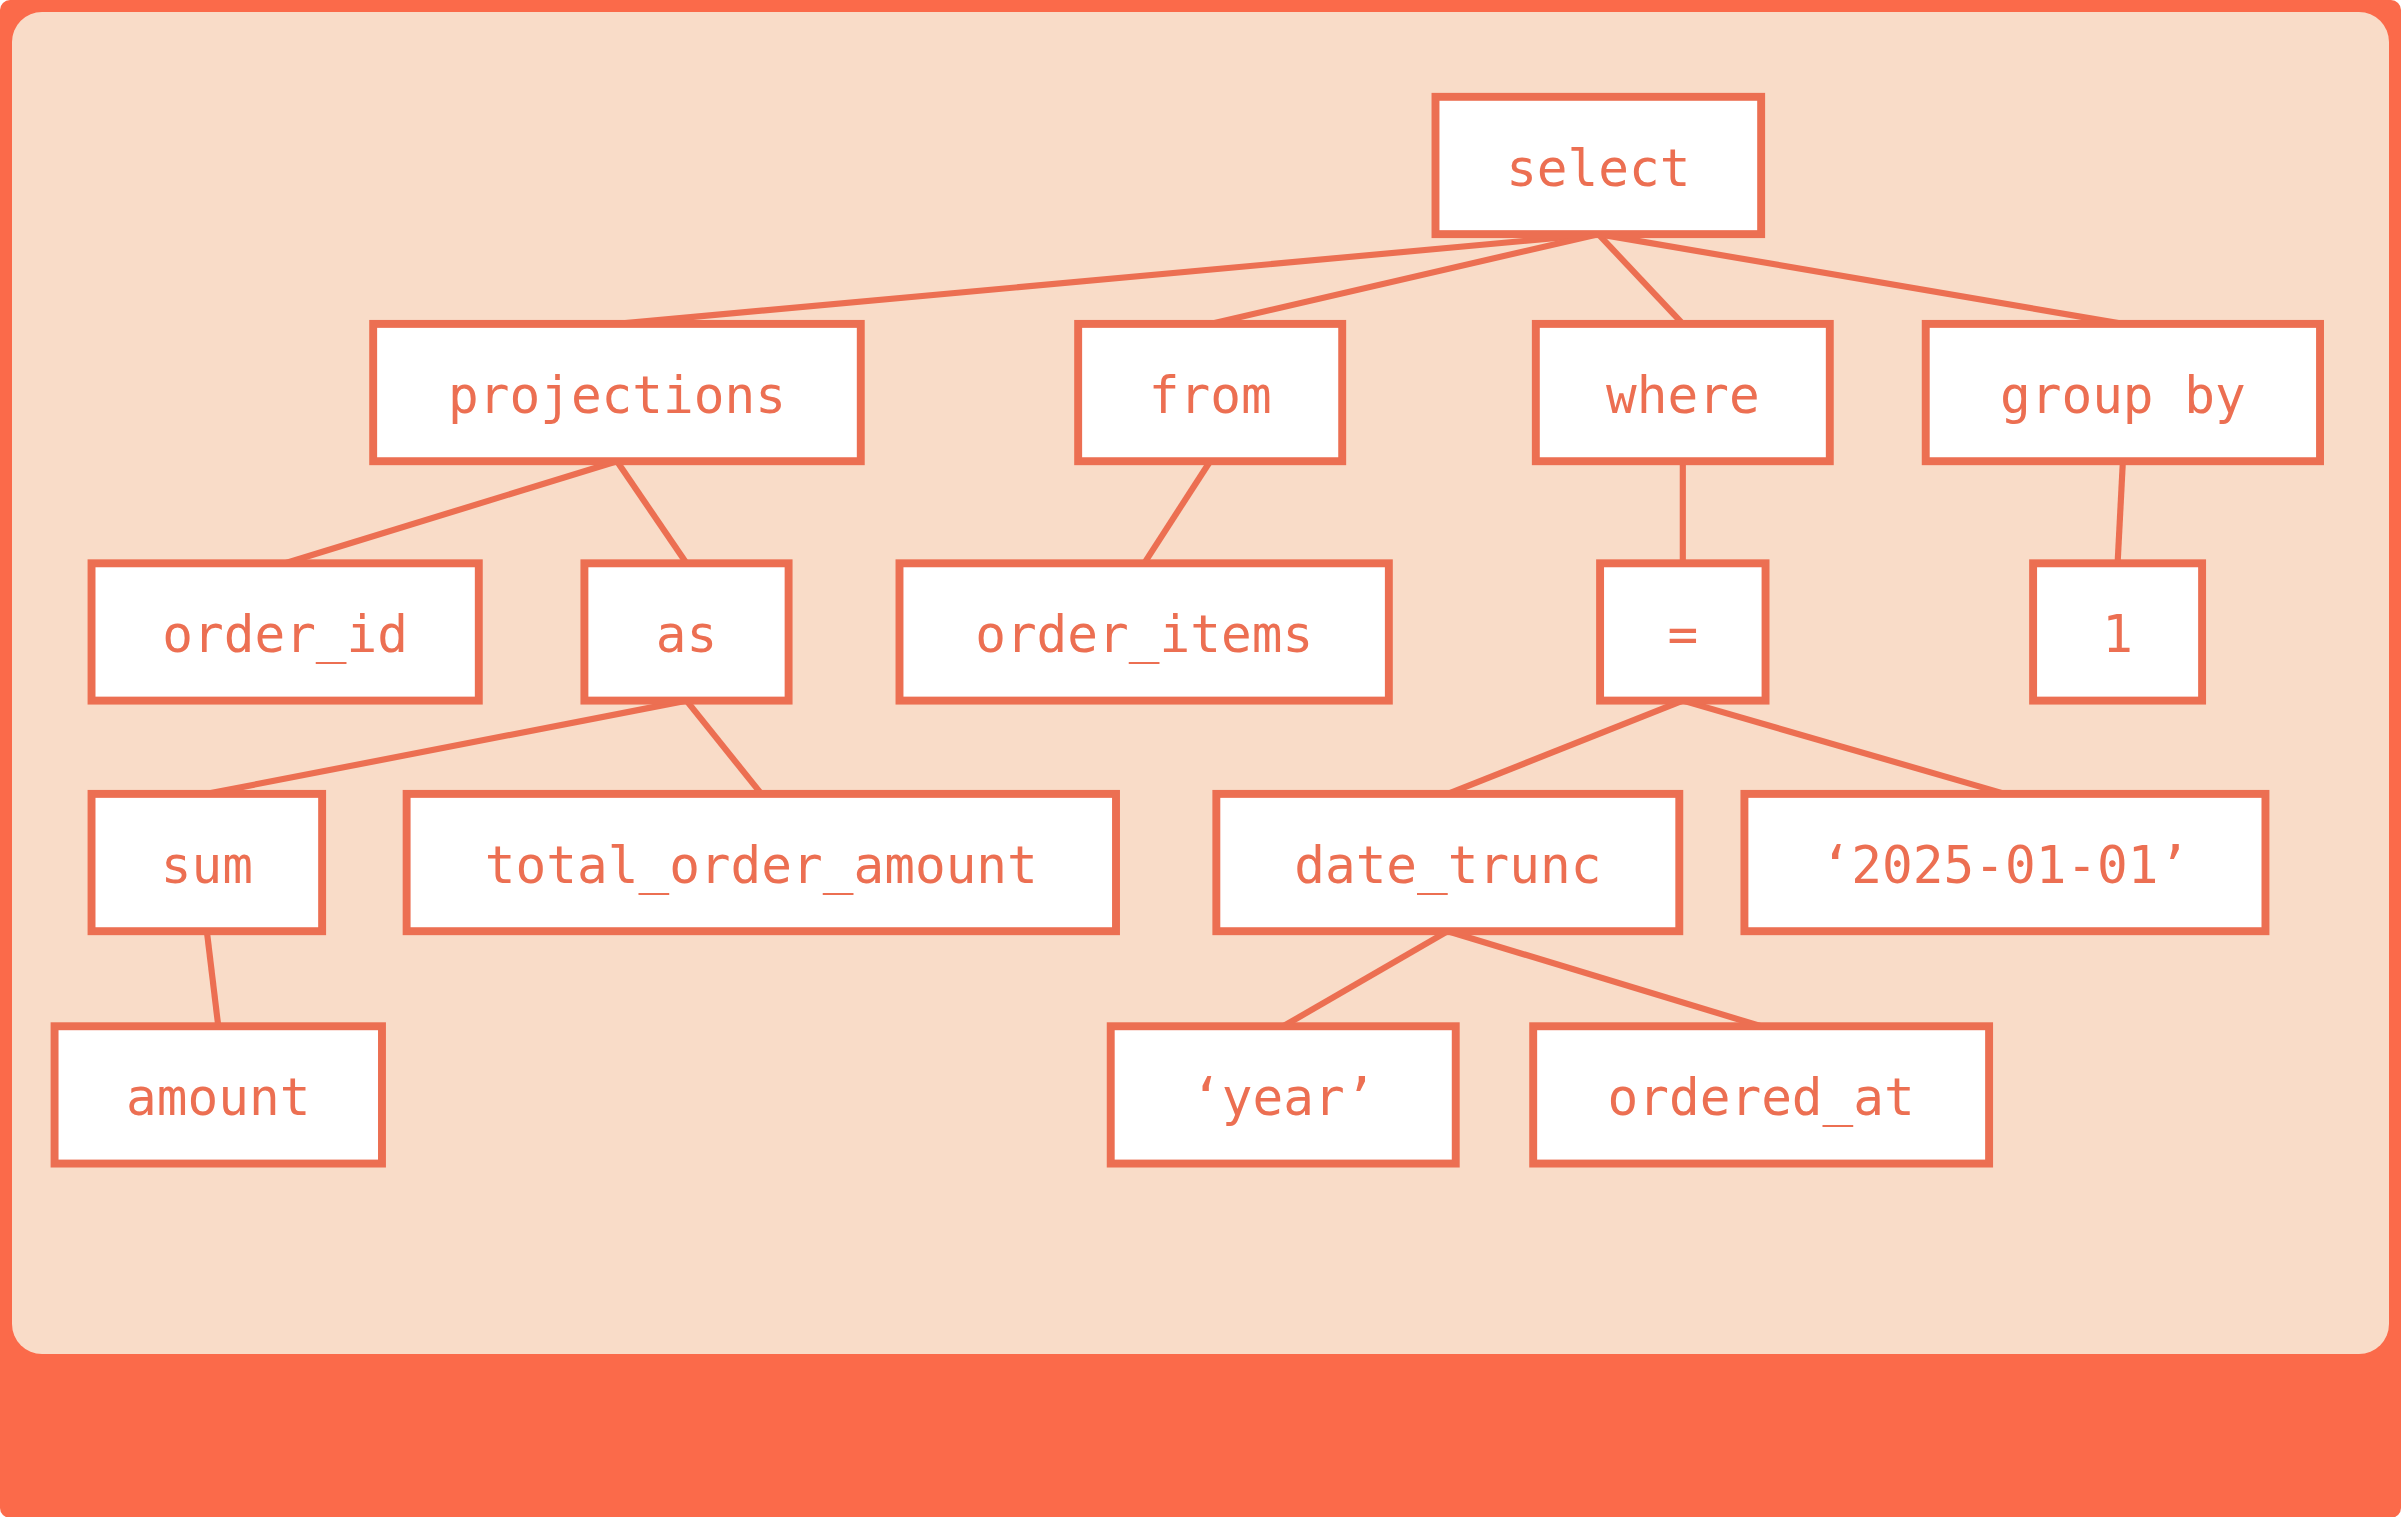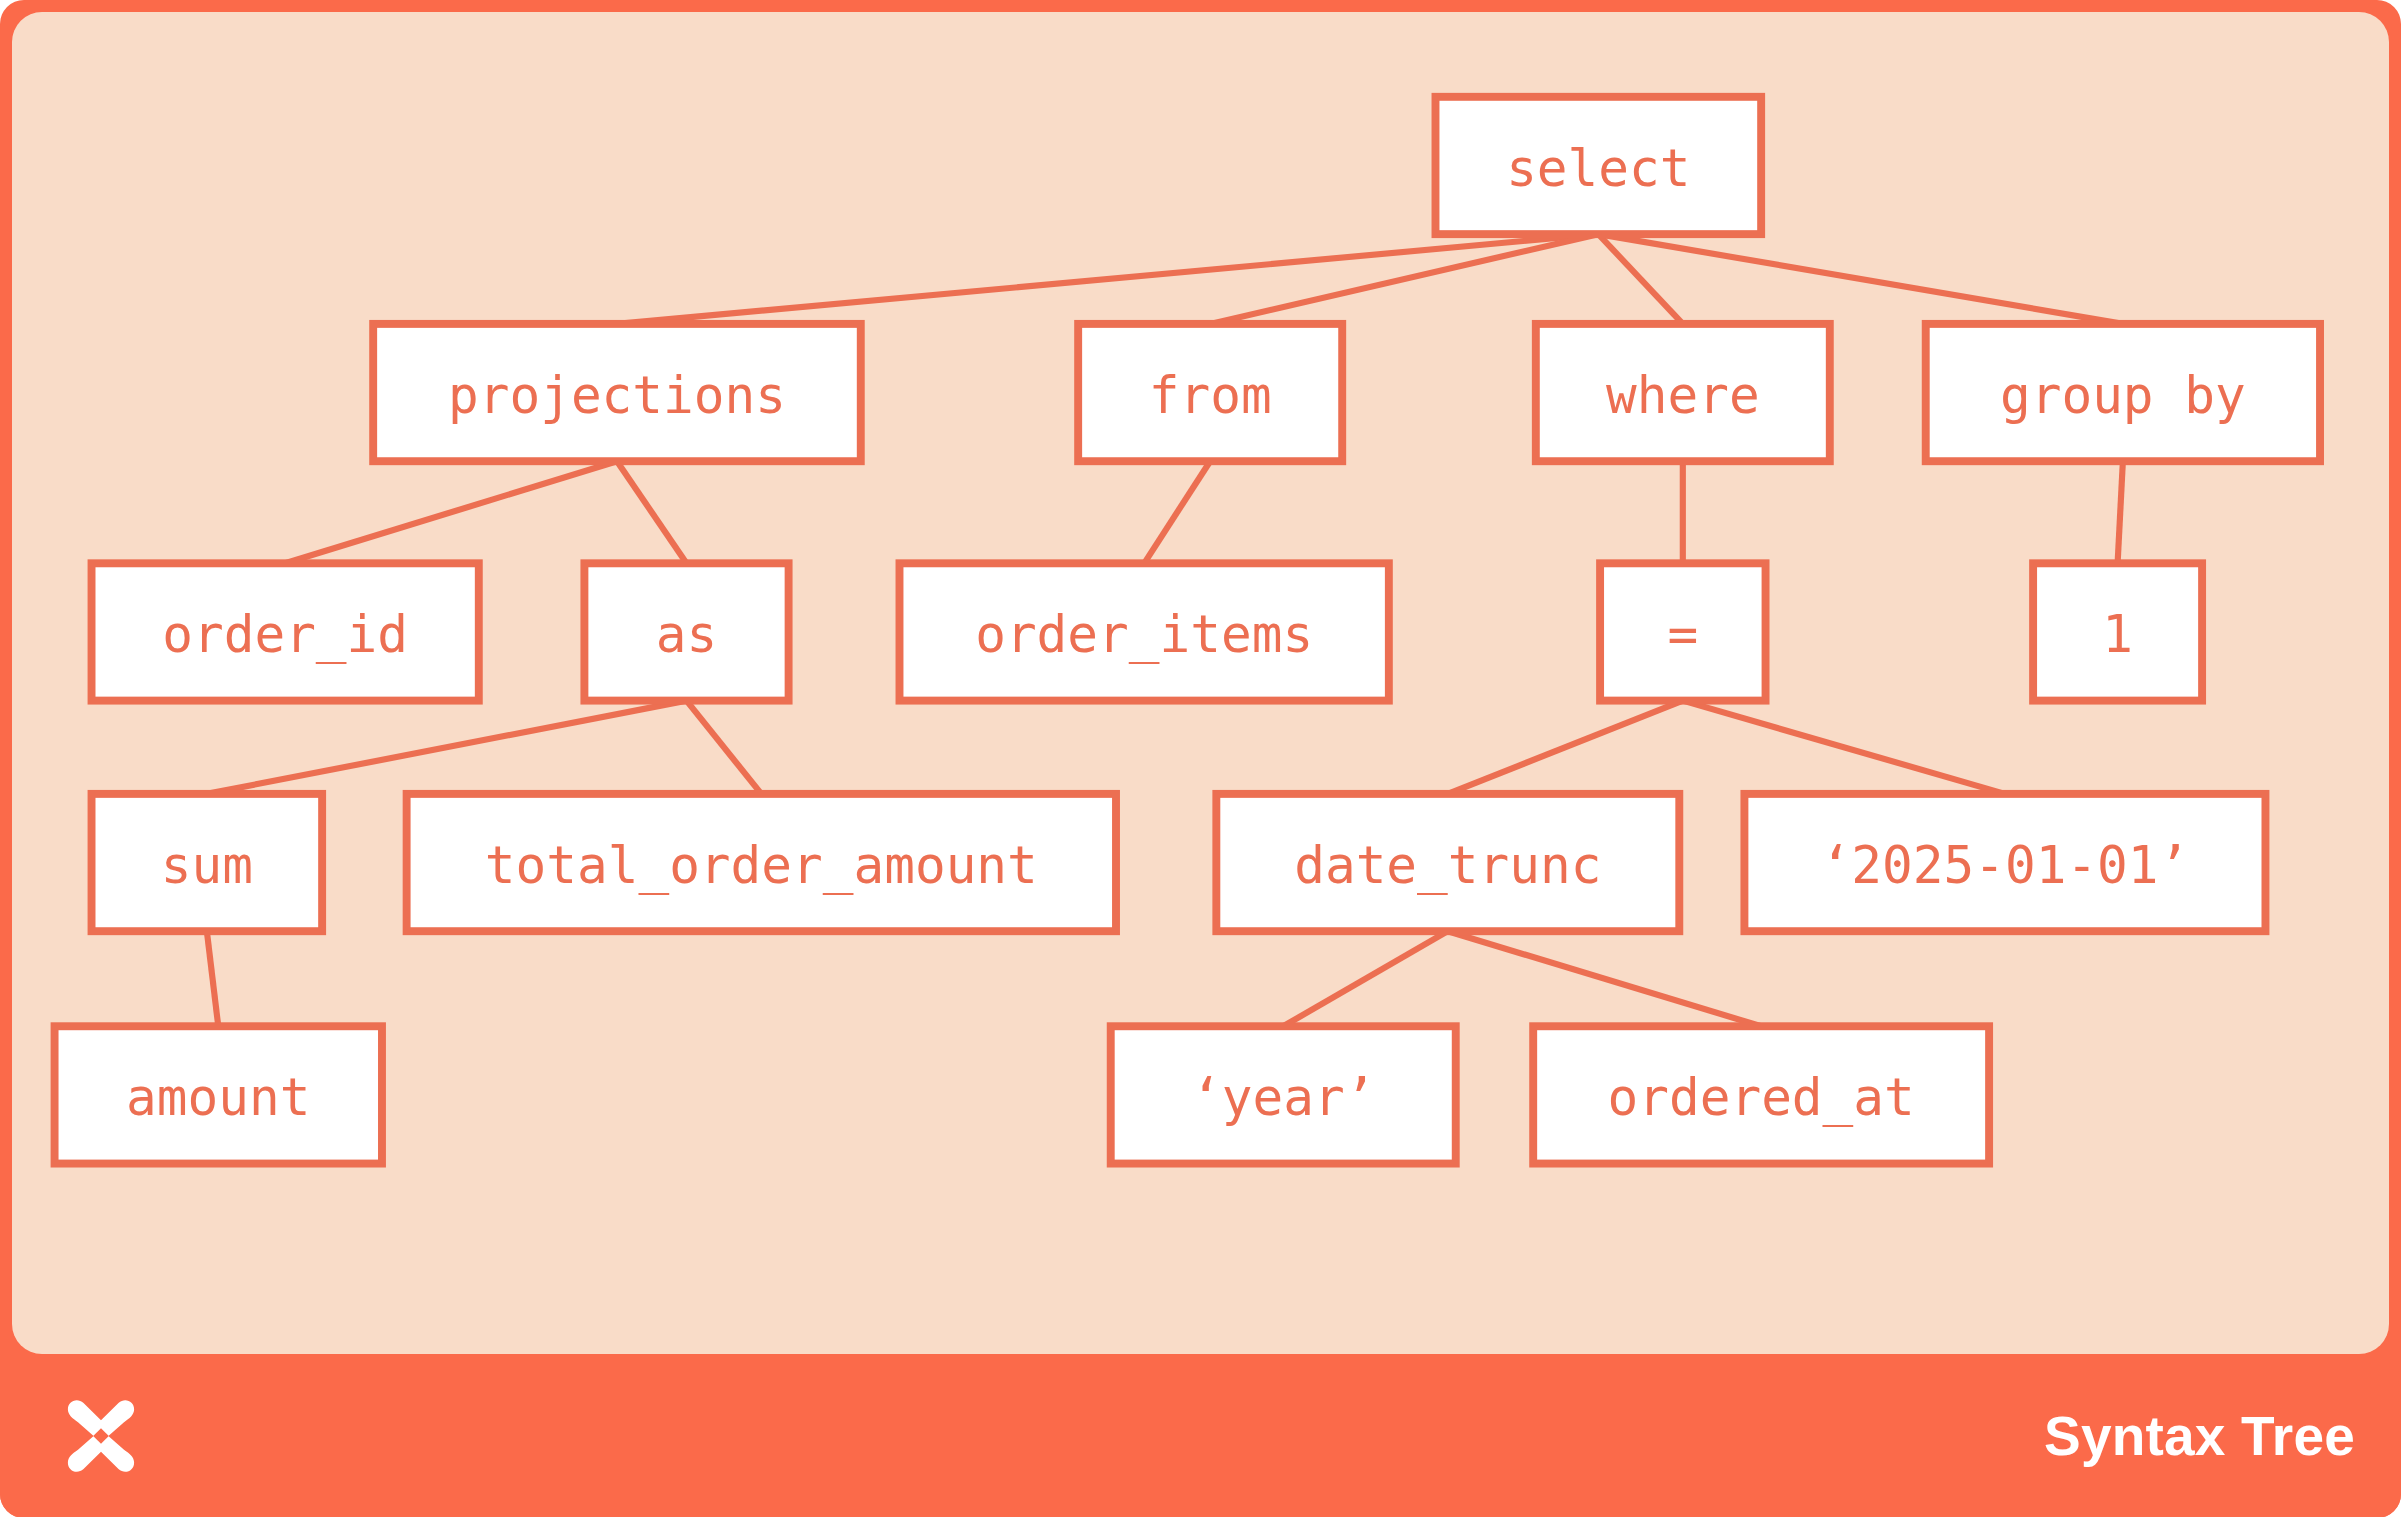--- a/index.html
+++ b/index.html
@@ -16,21 +16,21 @@
   }
   
   #card {
     position: absolute;
     left: 0;
     top: 0;
     width: 2401px;
     height: 1518px;
     box-sizing: border-box;
     background: #FB6A4A;
-    border-radius: 24px;
+    border-radius: 10px;
     overflow: hidden;
   }
   
   #canvas-area {
     position: absolute;
     left: 12.3px;
     top: 12.3px;
     width: 2377px;
     height: 1342px;
     box-sizing: border-box;
@@ -183,26 +183,16 @@
               <text x="1458" y="1247" class="node-text">‘year’</text>
             </g>
             <g>
               <rect x="1742" y="1166" width="518" height="156" class="node-box"></rect>
               <text x="2001" y="1247" class="node-text">ordered_at</text>
             </g>
           </g>
       </svg>
     </div>
 
-    <div id="footer">
-      <svg id="logo-mark" viewBox="0 0 100 100">
-        <path d="M14 21 C14 12, 24 8, 31 14 L50 33 L69 14 C76 8, 86 12, 86 21
-                 C86 27, 81 31, 75 35 L58 50 L75 65 C81 69, 86 73, 86 79
-                 C86 88, 76 92, 69 86 L50 67 L31 86 C24 92, 14 88, 14 79
-                 C14 73, 19 69, 25 65 L42 50 L25 35 C19 31, 14 27, 14 21 Z" fill="#ffffff"></path>
-        <rect x="44" y="44" width="12" height="12" transform="rotate(45 50 50)" fill="#FB6A4A"></rect>
-      </svg>
-      <div id="footer-title">Syntax Tree</div>
-    </div>
 
   </div>
 </div>
 
 
 </body></html>

